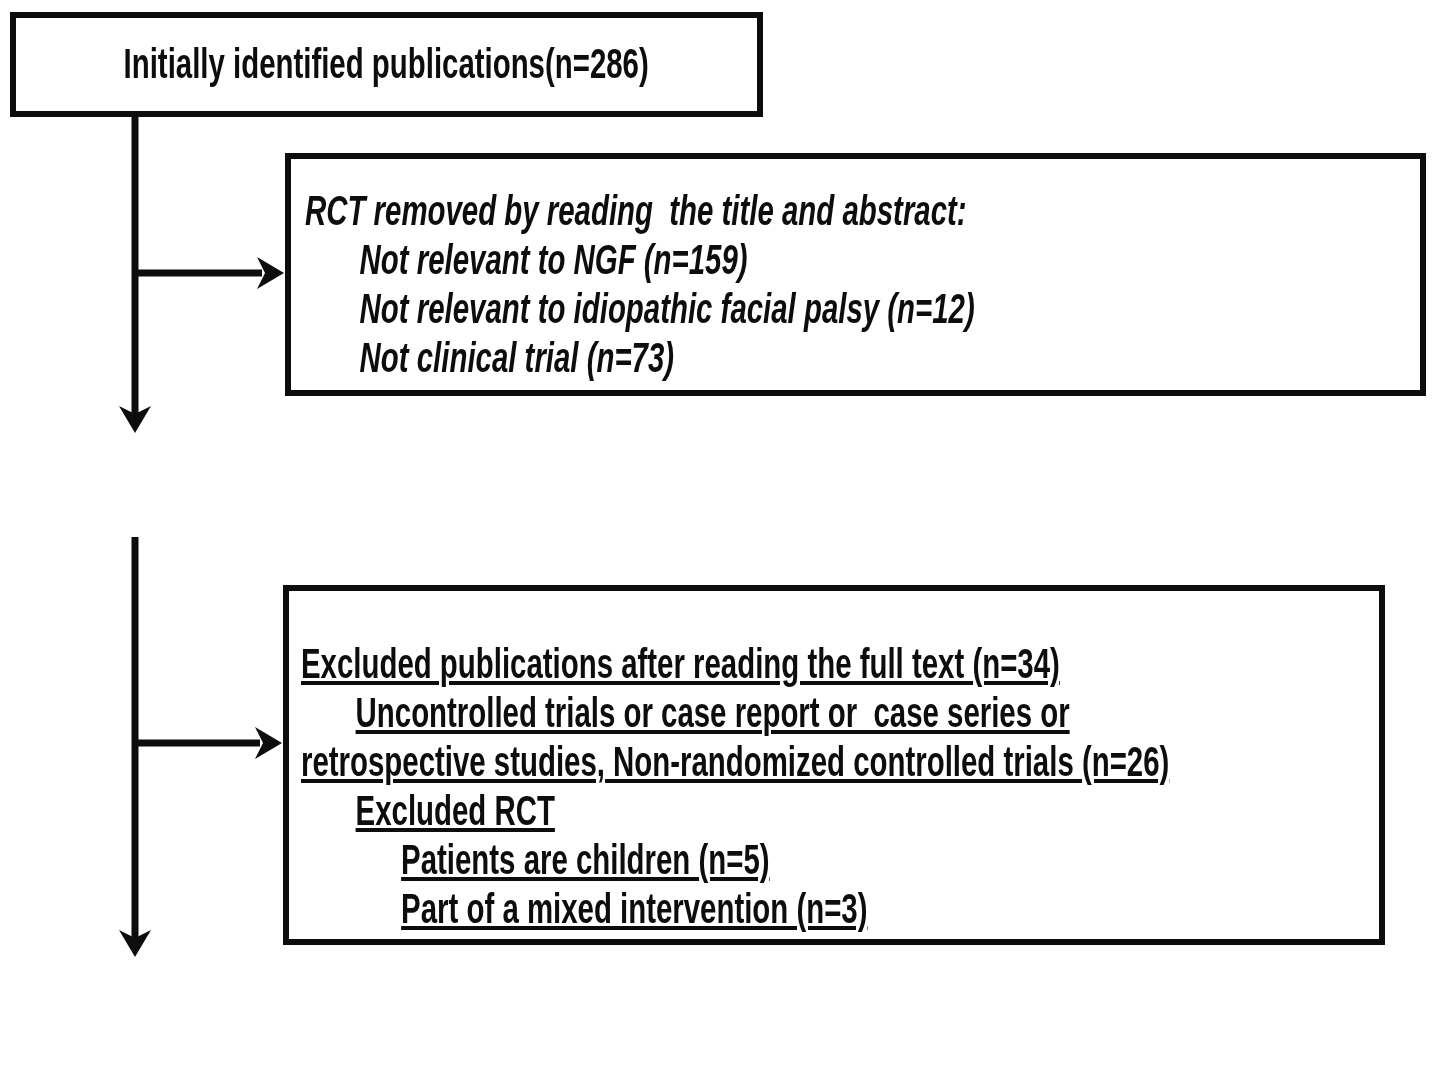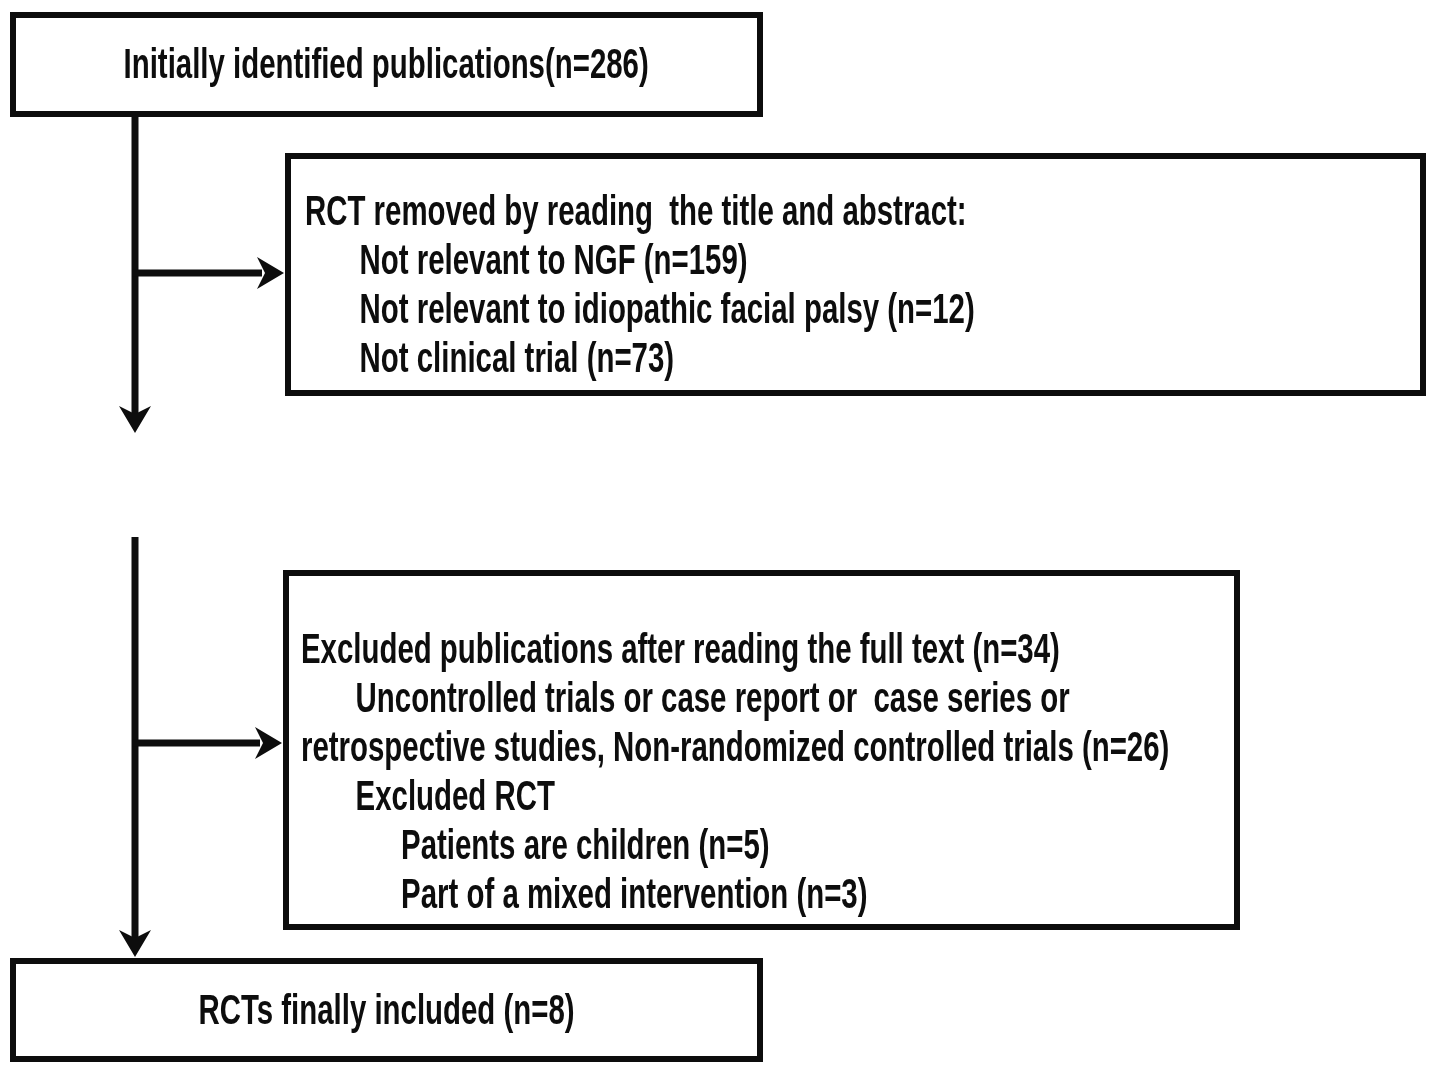--- a/index.html
+++ b/index.html
@@ -43,21 +43,21 @@
   .lines{
     font-size:42px;
     line-height:49px;
     transform:scaleX(0.70);
     transform-origin:left top;
     white-space:pre;
   }
   .lines .line{padding-left:0;}
   .lines .l1{padding-left:78px;}
   .lines .l2{padding-left:143px;}
-  #box-title-abstract{padding:27px 0 0 14px;}
+  #box-title-abstract{padding:27px 0 0 14px;font-style:italic;}
   #box-fulltext-excluded{padding:48px 0 0 12px;}
 </style>
 </head>
 <body>
 
 <div class="canvas">
 
   <svg class="connectors" viewBox="0 0 1441 1078" xmlns="http://www.w3.org/2000/svg">
 
     <line class="shaft" x1="135" y1="117" x2="135" y2="417"></line>
@@ -75,21 +75,18 @@
 
   <div class="box center-box" id="box-identified" style="left:10px;top:12px;width:753px;height:105px;">
     <span class="label">Initially identified publications(n=286)</span>
   </div>
 
   <div class="box" id="box-title-abstract" style="left:285px;top:153px;width:1141px;height:243px;">
     <div class="lines"><div class="line l0">RCT removed by reading  the title and abstract:</div><div class="line l1">Not relevant to NGF (n=159)</div><div class="line l1">Not relevant to idiopathic facial palsy (n=12)</div><div class="line l1">Not clinical trial (n=73)</div></div>
   </div>
 
 
-  <div class="box" id="box-fulltext-excluded" style="left:283px;top:570px;width:957px;height:360px;">
+  <div class="box" id="box-fulltext-excluded" style="left:283px;top:585px;width:1102px;height:360px;text-decoration:underline;">
     <div class="lines"><div class="line l0">Excluded publications after reading the full text (n=34)</div><div class="line l1">Uncontrolled trials or case report or  case series or</div><div class="line l0">retrospective studies, Non-randomized controlled trials (n=26)</div><div class="line l1">Excluded RCT</div><div class="line l2">Patients are children (n=5)</div><div class="line l2">Part of a mixed intervention (n=3)</div></div>
   </div>
 
-  <div class="box center-box" id="box-included" style="left:10px;top:958px;width:753px;height:104px;">
-    <span class="label">RCTs finally included (n=8)</span>
-  </div>
 
 </div>
 
 </body></html>

